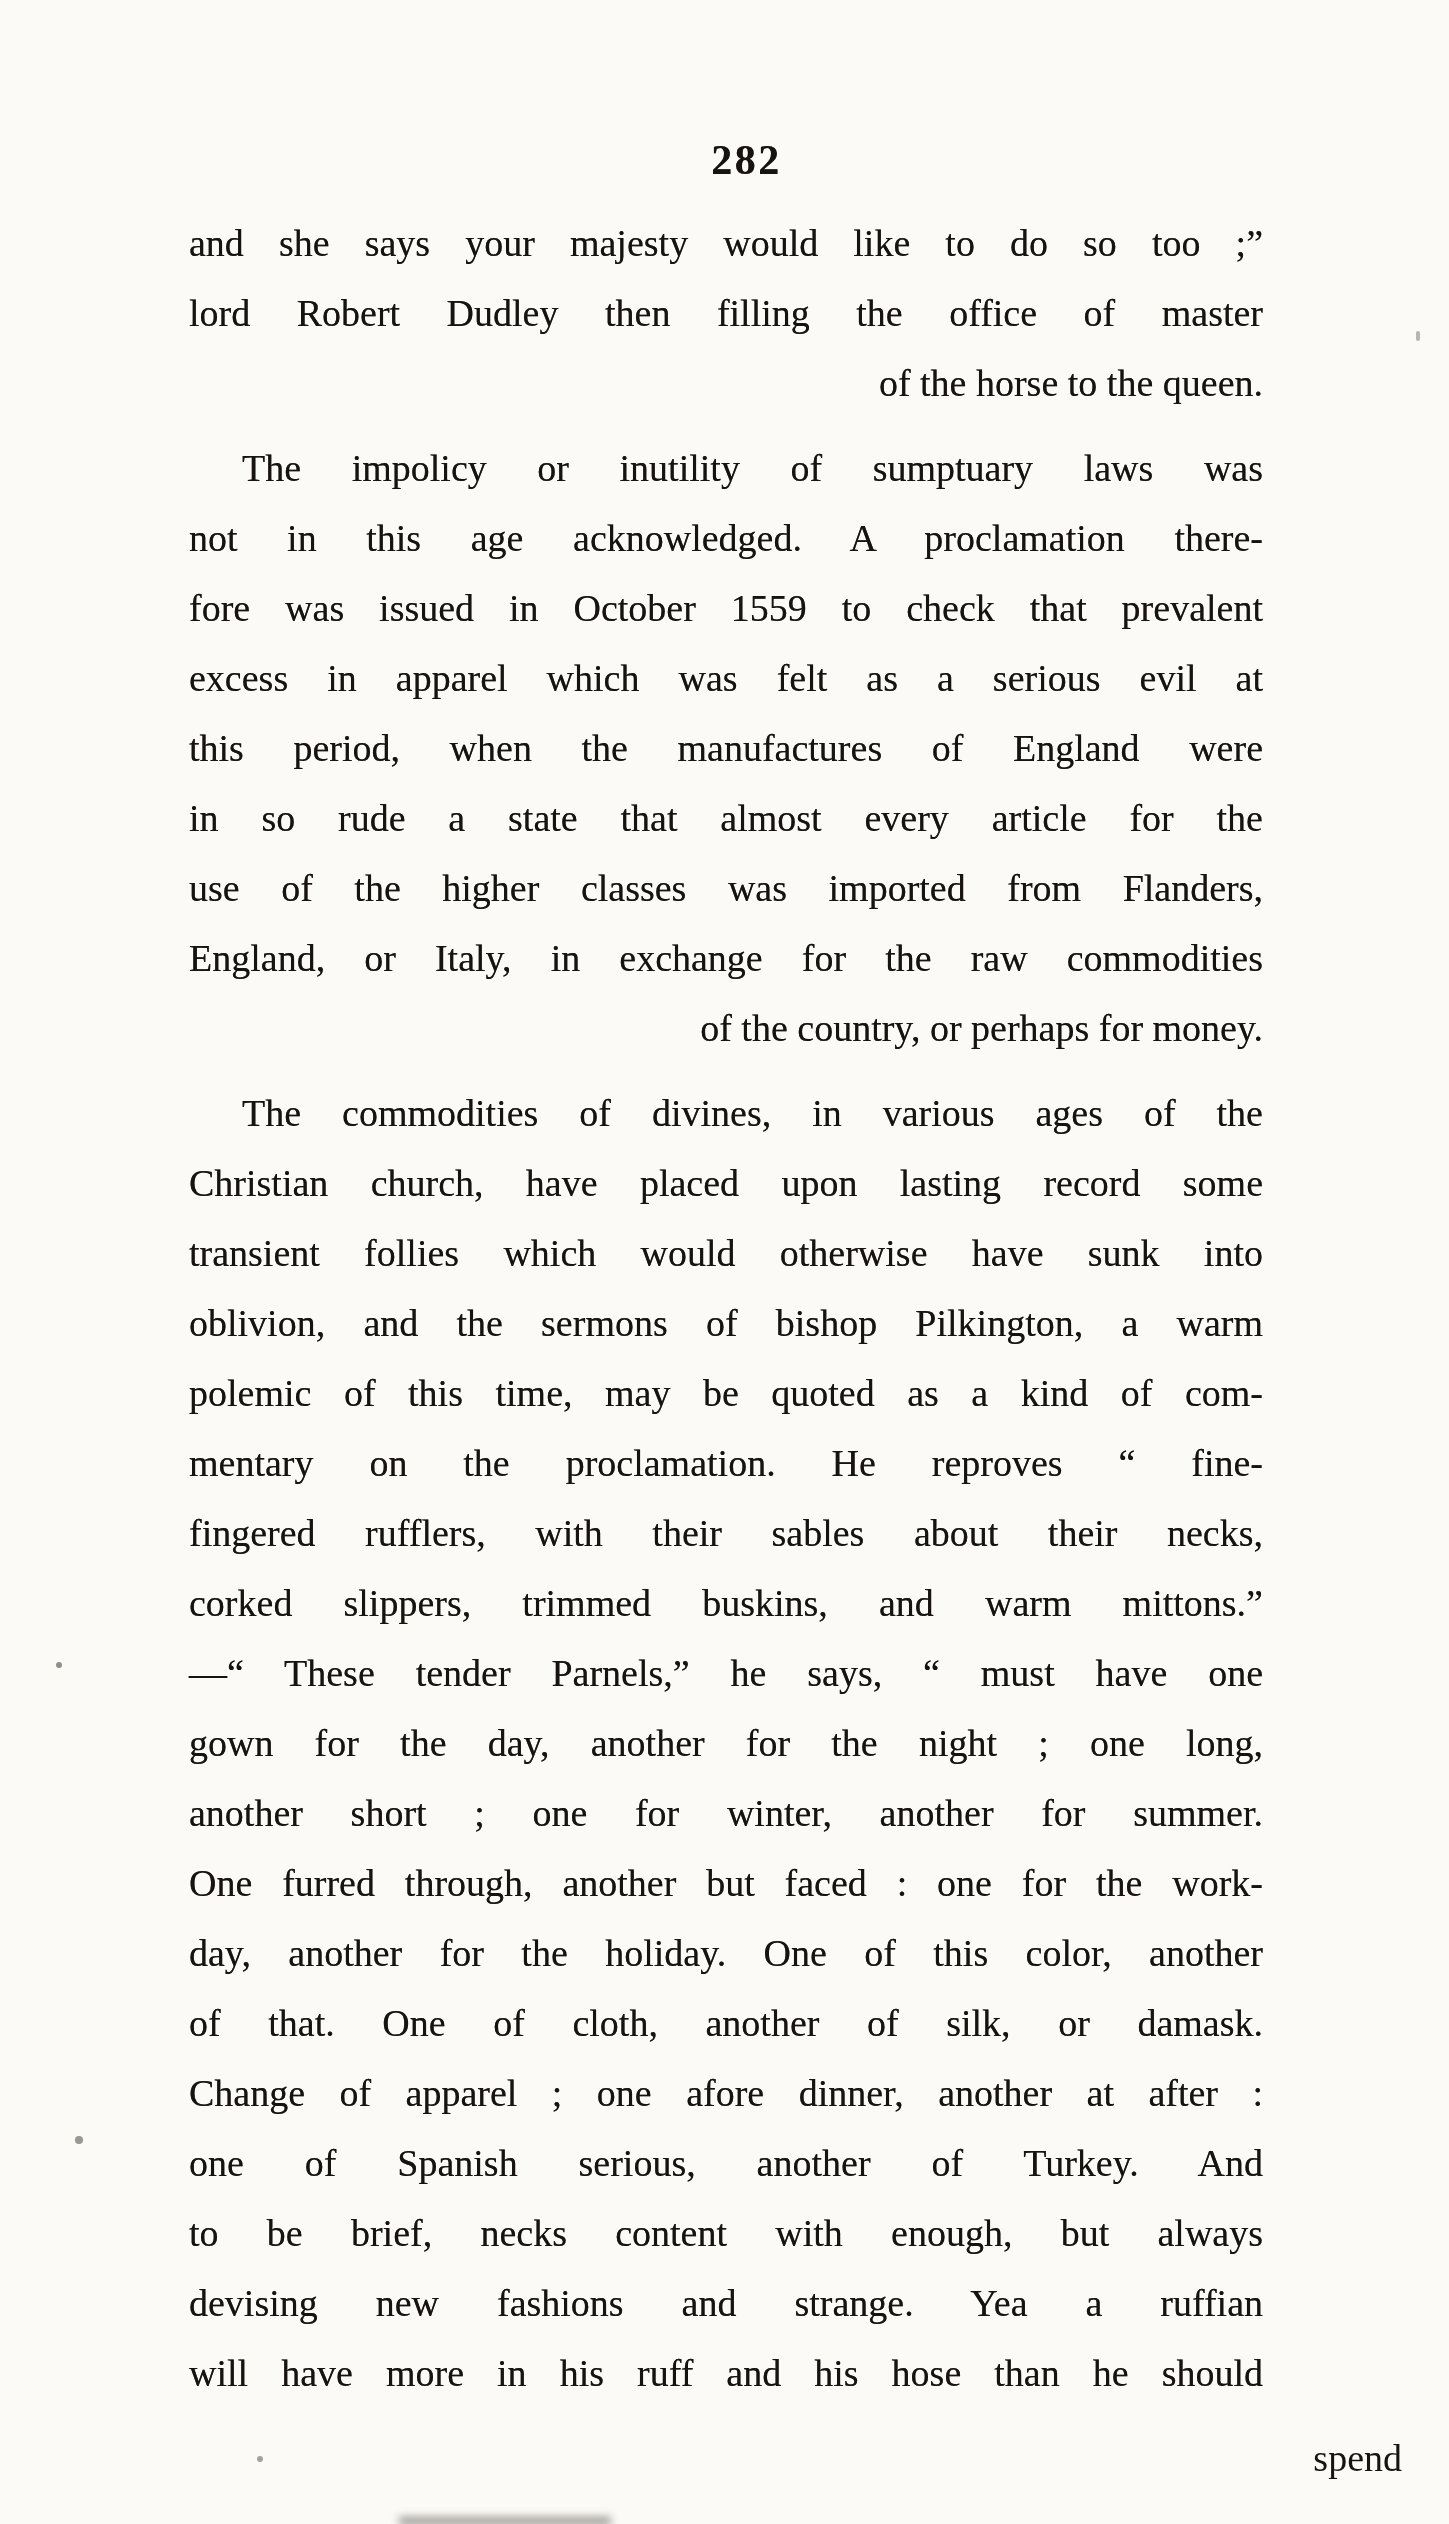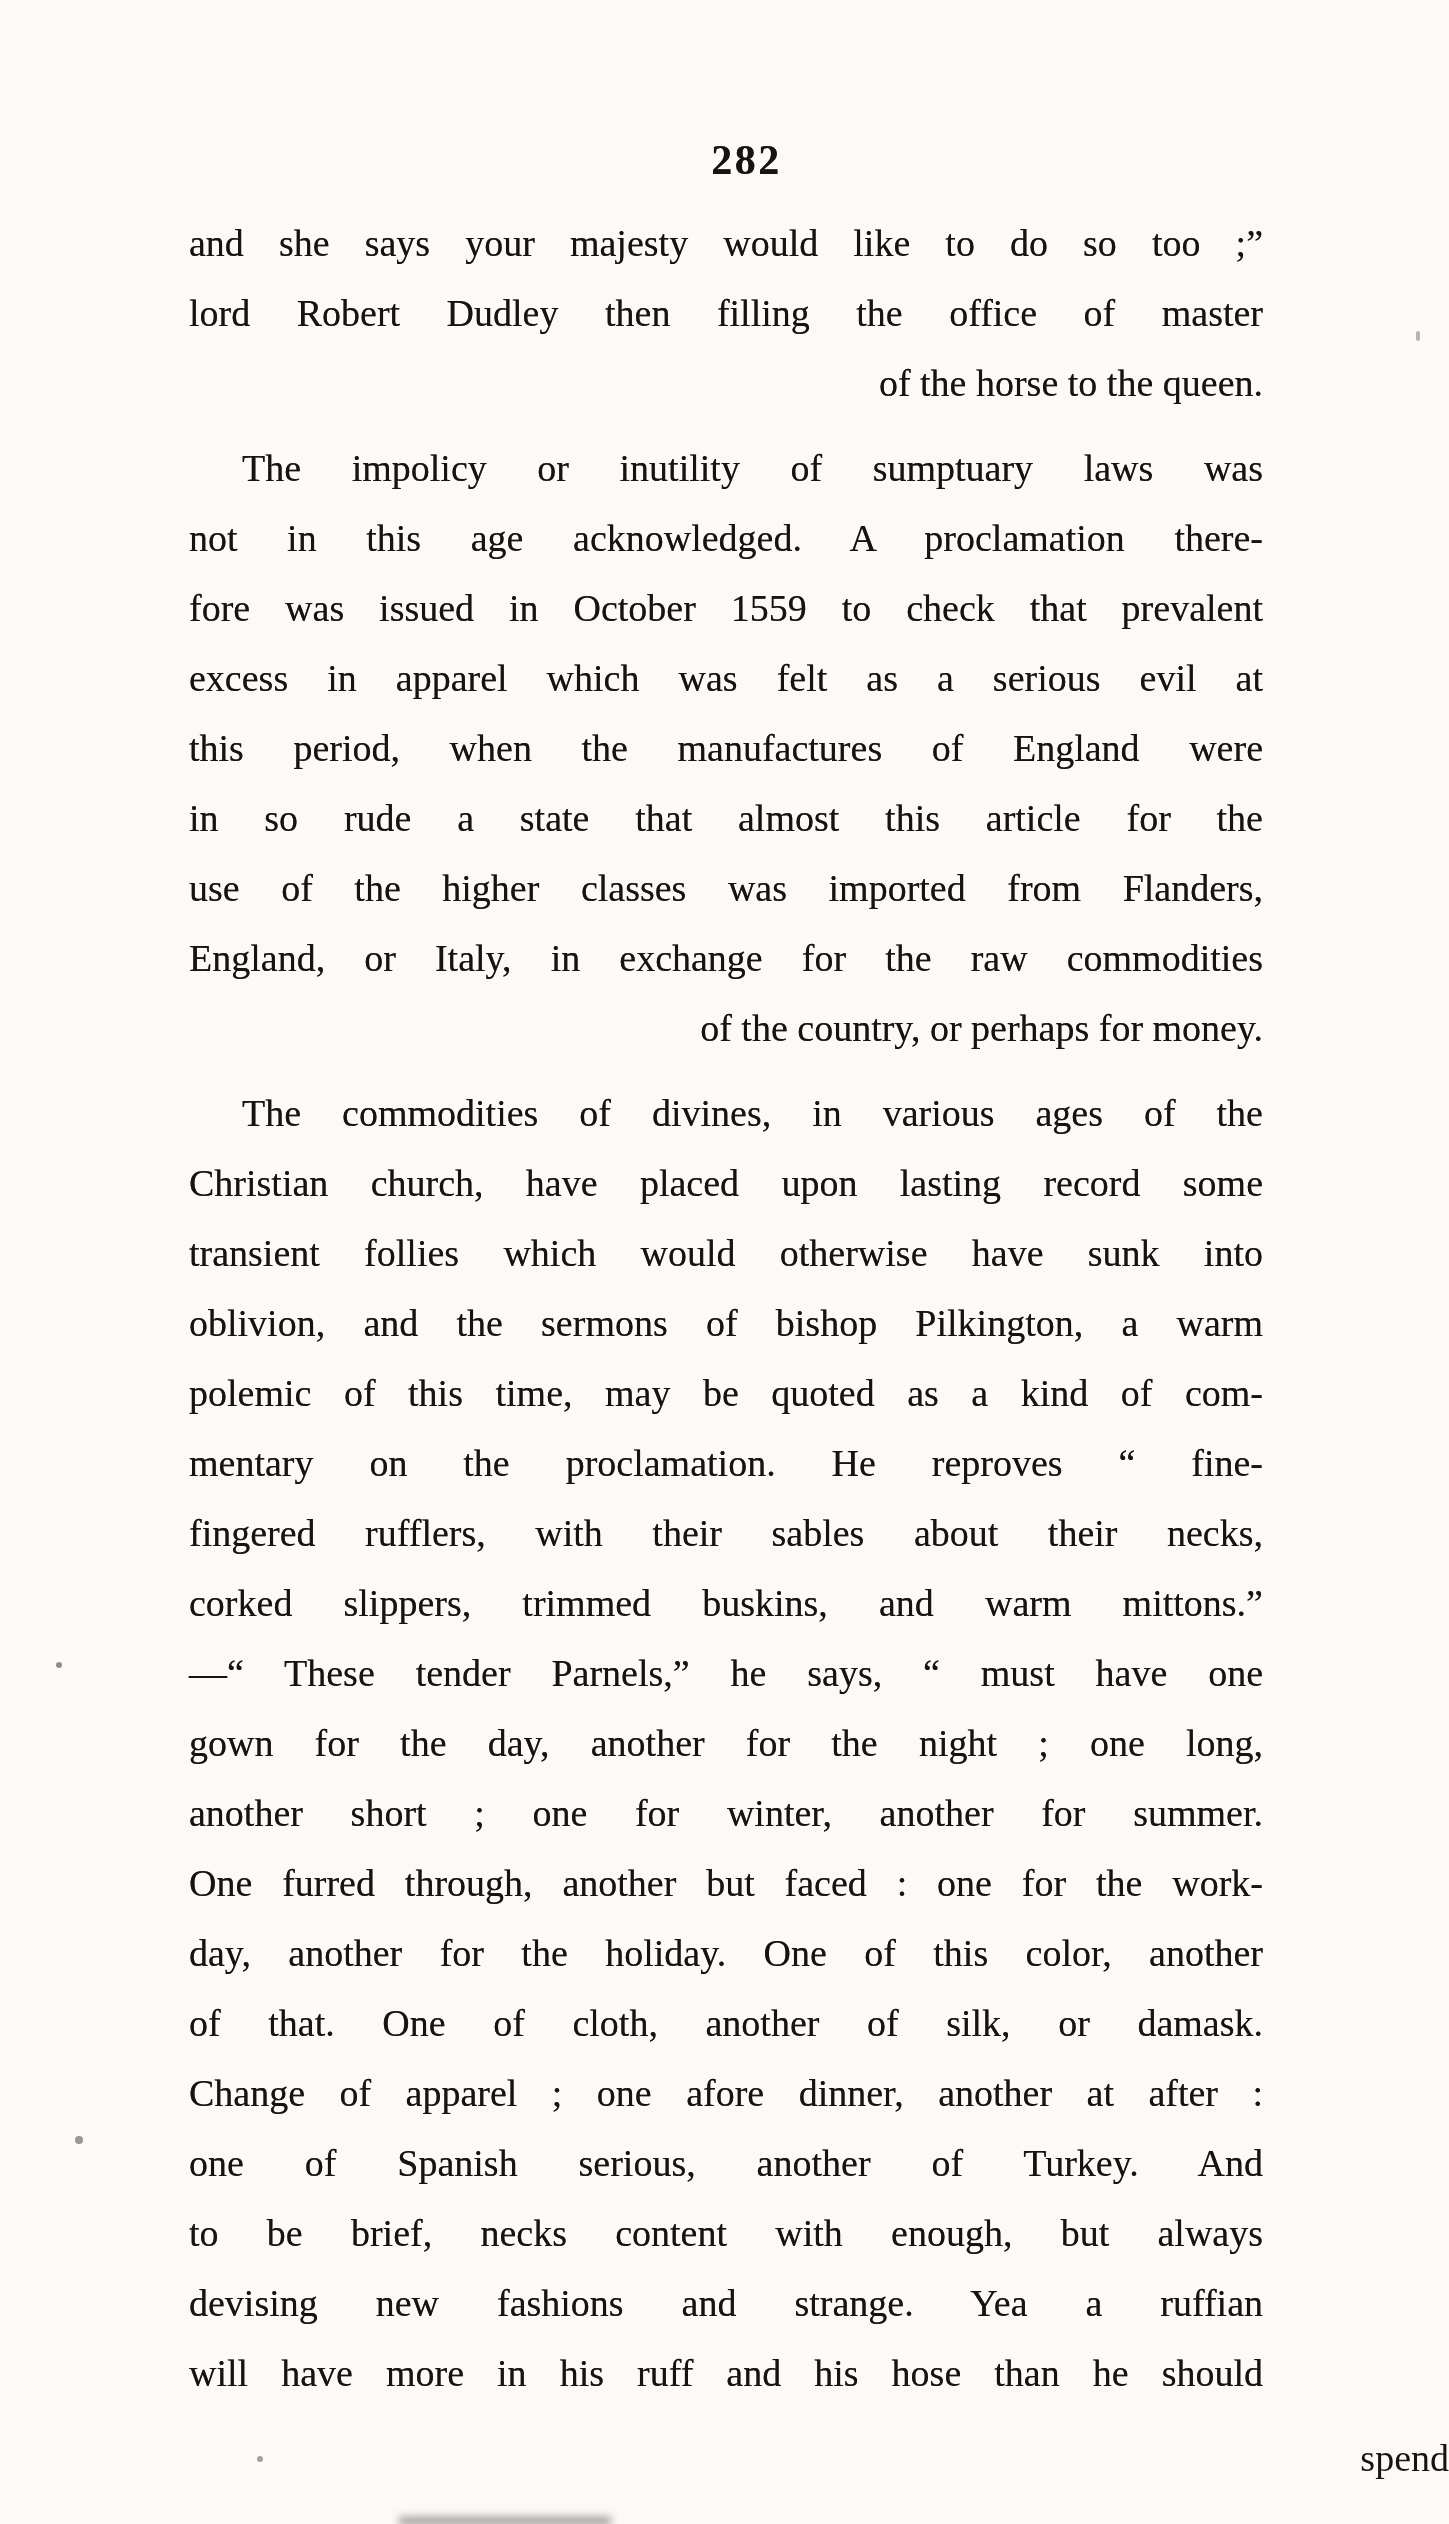--- a/index.html
+++ b/index.html
@@ -46,20 +46,21 @@
   }
   .line.justify{
     text-align:justify;
     text-align-last:justify;
   }
   .line.indent{
     padding-left:53px;
   }
   .catchword{
     text-align:right;
+    padding-right:47px;
     font-size:38px;
     line-height:70px;
   }
   .speck{
     position:absolute;
     background:#3a352e;
     border-radius:50%;
     opacity:0.55;
   }
   .speck.s1{left:56px;top:1662px;width:6px;height:6px;}
@@ -89,21 +90,21 @@
         <div class="line justify">and she says your majesty would like to do so too ;”</div>
         <div class="line justify">lord Robert Dudley then filling the office of master</div>
         <div class="line">of the horse to the queen.</div>
       </div>
       <div class="paragraph">
         <div class="line indent justify">The impolicy or inutility of sumptuary laws was</div>
         <div class="line justify">not in this age acknowledged.  A proclamation there-</div>
         <div class="line justify">fore was issued in October 1559 to check that prevalent</div>
         <div class="line justify">excess in apparel which was felt as a serious evil at</div>
         <div class="line justify">this period, when the manufactures of England were</div>
-        <div class="line justify">in so rude a state that almost this article for the</div>
+        <div class="line justify">in so rude a state that almost every article for the</div>
         <div class="line justify">use of the higher classes was imported from Flanders,</div>
         <div class="line justify">England, or Italy, in exchange for the raw commodities</div>
         <div class="line">of the country, or perhaps for money.</div>
       </div>
       <div class="paragraph">
         <div class="line indent justify">The commodities of divines, in various ages of the</div>
         <div class="line justify">Christian church, have placed upon lasting record some</div>
         <div class="line justify">transient follies which would otherwise have sunk into</div>
         <div class="line justify">oblivion, and the sermons of bishop Pilkington, a warm</div>
         <div class="line justify">polemic of this time, may be quoted as a kind of com-</div>

